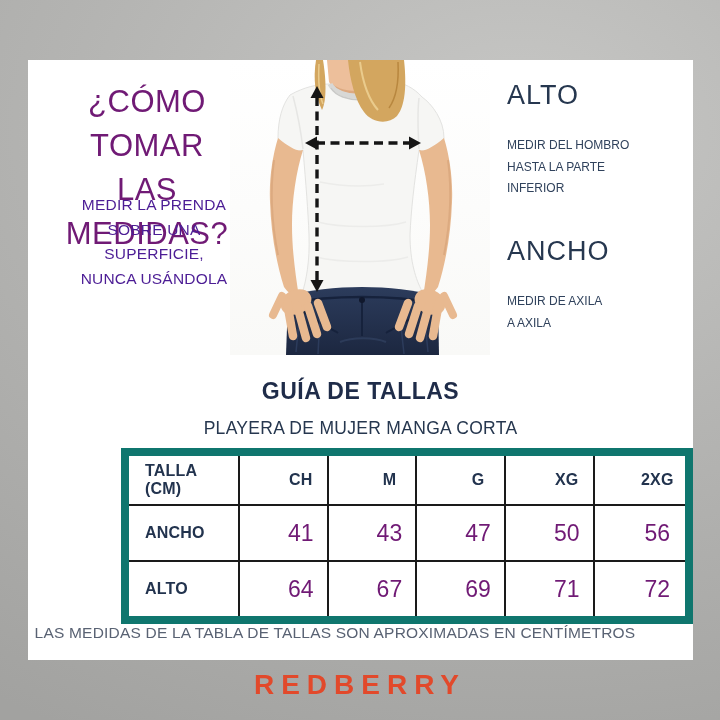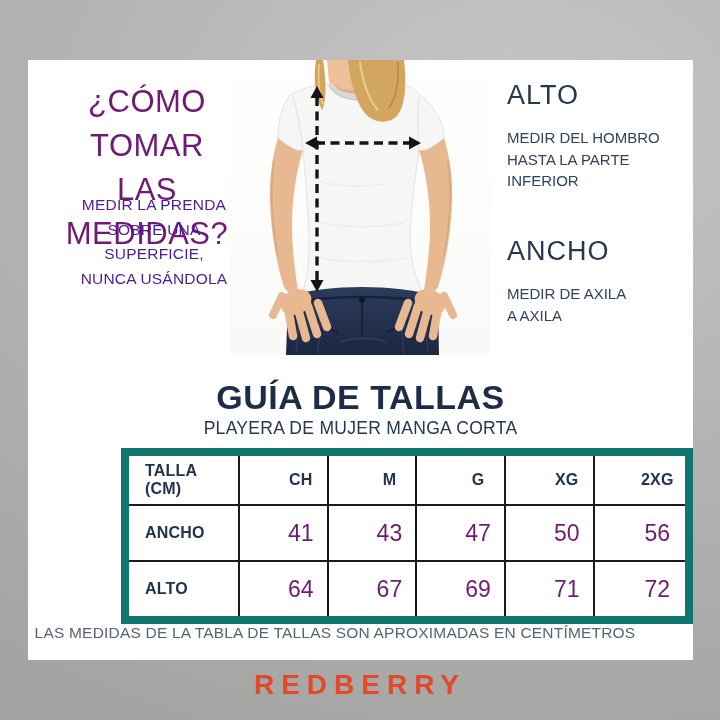--- a/index.html
+++ b/index.html
@@ -11,25 +11,25 @@
   
   .heading{position:absolute;left:10px;top:20px;width:218px;text-align:center;
            color:#701a75;font-size:31px;line-height:44px;font-weight:300;letter-spacing:.5px;}
   .note{position:absolute;left:28px;top:133px;width:196px;text-align:center;
         color:#4c1d95;font-size:15.5px;line-height:24.5px;letter-spacing:.2px;}
 
   
   .measure{position:absolute;left:479px;width:170px;color:#26374f;}
   .measure.alto{top:20px;} .measure.ancho{top:176px;}
   .m-label{font-size:27px;font-weight:300;letter-spacing:1px;}
-  .m-desc{margin-top:16px;font-size:15px;line-height:21.5px;color:#30425c;}
+  .m-desc{margin-top:24px;font-size:12px;line-height:21.5px;color:#30425c;}
 
   
   .sg-title{position:absolute;left:0;top:318px;width:665px;text-align:center;
-            color:#1f2c49;font-size:34px;font-weight:bold;letter-spacing:.5px;}
+            color:#1f2c49;font-size:23px;font-weight:bold;letter-spacing:.5px;}
   .sg-subtitle{position:absolute;left:0;top:358px;width:665px;text-align:center;
                color:#26374f;font-size:17.5px;letter-spacing:.3px;}
   table.sizes{position:absolute;left:72px;top:388px;border-collapse:collapse;
               border:8px solid #0f766e;table-layout:fixed;margin-left:21px;}
   table.sizes td,table.sizes th{border:2px solid #1a1a1a;margin:0;}
   .col-label{width:130px;text-align:left;padding-left:16px;}
   .col-size{width:78px;text-align:center;padding-left:36px;}
   .hdr-row td{height:46px;font-size:16px;font-weight:bold;color:#22334e;letter-spacing:.2px;}
   .data-row td{height:52px;}
   .row-label{font-size:16px;font-weight:bold;color:#22334e;letter-spacing:.2px;}

